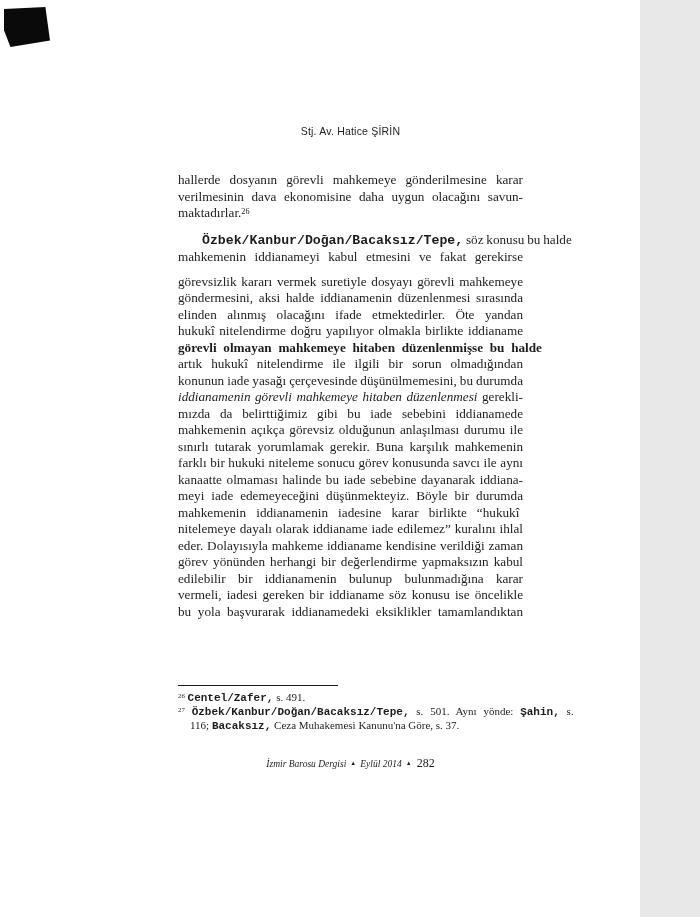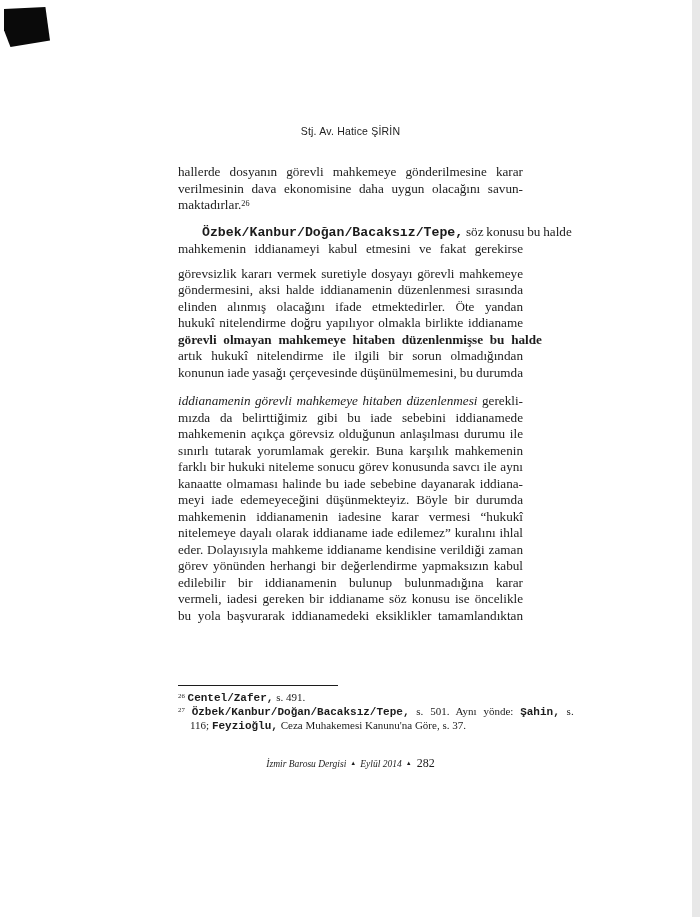--- a/index.html
+++ b/index.html
@@ -1,23 +1,23 @@
 <!DOCTYPE html>
 <html lang="tr"><head>
 <meta charset="utf-8">
 <style>
   html,body{margin:0;padding:0;background:#e8e8e8;}
-  .page{position:relative;width:692px;height:917px;background:#ffffff;overflow:hidden;
+  .page{position:relative;width:640px;height:917px;background:#ffffff;overflow:hidden;
         font-family:"Liberation Serif","DejaVu Serif",serif;color:#1c1c1c;}
   .corner{position:absolute;left:4px;top:7px;width:46px;height:40px;background:#0a0a0a;
           clip-path:polygon(0% 5%,90% 0%,100% 84%,14% 100%,0% 58%);}
   .header{position:absolute;left:178px;top:125px;width:345px;text-align:center;
           font-family:"Liberation Sans","DejaVu Sans",sans-serif;font-size:10.5px;
           letter-spacing:.2px;color:#222;}
-  .textblock{position:absolute;left:178px;top:164px;width:345px;font-size:13.2px;line-height:16.5px;}
+  .textblock{position:absolute;left:178px;top:172px;width:345px;font-size:13.2px;line-height:16.5px;}
   .para1{margin-bottom:10px;}
   .bl{white-space:nowrap;}
   .bl.ind{text-indent:24px;}
   .b{font-weight:bold;font-family:Liberation Mono, monospace;}
   .i{font-style:italic;}
   sup{font-size:.62em;line-height:0;vertical-align:.4em;}
   .footnotes{position:absolute;left:178px;top:685px;width:345px;font-size:11px;line-height:13.2px;}
   .fnrule{width:160px;border-top:1.2px solid #1c1c1c;height:0;margin-bottom:5px;}
   .fn{padding-left:12px;white-space:nowrap;}
   .fn.hang{text-indent:-12px;}
@@ -43,42 +43,42 @@
     <div id="para2">
         <div class="bl ind j" style="word-spacing: -0.503906px;"><span class="runs"><span class="b">Özbek/Kanbur/Doğan/Bacaksız/Tepe,</span><span> söz konusu bu halde</span></span></div>
         <div class="bl j" style="word-spacing: 5.13281px;"><span class="runs"><span>mahkemenin iddianameyi kabul etmesini ve fakat gerekirse</span></span></div>
         <div class="bl j" style="word-spacing: 1.47135px; margin-top: 8px;"><span class="runs"><span>görevsizlik kararı vermek suretiyle dosyayı görevli mahkemeye</span></span></div>
         <div class="bl j" style="word-spacing: 2.49375px;"><span class="runs"><span>göndermesini, aksi halde iddianamenin düzenlenmesi sırasında</span></span></div>
         <div class="bl j" style="word-spacing: 7.14844px;"><span class="runs"><span>elinden alınmış olacağını ifade etmektedirler. Öte yandan</span></span></div>
         <div class="bl j" style="word-spacing: 1.34375px;"><span class="runs"><span>hukukî nitelendirme doğru yapılıyor olmakla birlikte iddianame</span></span></div>
         <div class="bl j" style="word-spacing: 3.42448px; font-weight: bold;"><span class="runs"><span>görevli olmayan mahkemeye hitaben düzenlenmişse bu halde</span></span></div>
         <div class="bl j" style="word-spacing: 5.70089px;"><span class="runs"><span>artık hukukî nitelendirme ile ilgili bir sorun olmadığından</span></span></div>
         <div class="bl j" style="word-spacing: -0.182292px;"><span class="runs"><span>konunun iade yasağı çerçevesinde düşünülmemesini, bu durumda</span></span></div>
-        <div class="bl j" style="word-spacing: 1.2px; margin-top: 12px;"><span class="runs"><span class="i">iddianamenin görevli mahkemeye hitaben düzenlenmesi</span><span> gerekli-</span></span></div>
+        <div class="bl j" style="word-spacing: 1.2px;"><span class="runs"><span class="i">iddianamenin görevli mahkemeye hitaben düzenlenmesi</span><span> gerekli-</span></span></div>
         <div class="bl j" style="word-spacing: 6.4375px;"><span class="runs"><span>mızda da belirttiğimiz gibi bu iade sebebini iddianamede</span></span></div>
         <div class="bl j" style="word-spacing: 1.46615px;"><span class="runs"><span>mahkemenin açıkça görevsiz olduğunun anlaşılması durumu ile</span></span></div>
         <div class="bl j" style="word-spacing: 2.625px;"><span class="runs"><span>sınırlı tutarak yorumlamak gerekir. Buna karşılık mahkemenin</span></span></div>
         <div class="bl j" style="word-spacing: 0.284722px;"><span class="runs"><span>farklı bir hukuki niteleme sonucu görev konusunda savcı ile aynı</span></span></div>
         <div class="bl j" style="word-spacing: 1.31696px;"><span class="runs"><span>kanaatte olmaması halinde bu iade sebebine dayanarak iddiana-</span></span></div>
         <div class="bl j" style="word-spacing: 3.60677px;"><span class="runs"><span>meyi iade edemeyeceğini düşünmekteyiz. Böyle bir durumda</span></span></div>
-        <div class="bl j" style="word-spacing: 6.81875px;"><span class="runs"><span>mahkemenin iddianamenin iadesine karar vermesi “hukukî</span></span></div>
+        <div class="bl j" style="word-spacing: 6.81875px;"><span class="runs"><span>mahkemenin iddianamenin iadesine karar birlikte “hukukî</span></span></div>
         <div class="bl j" style="word-spacing: 0.584821px;"><span class="runs"><span>nitelemeye dayalı olarak iddianame iade edilemez” kuralını ihlal</span></span></div>
         <div class="bl j" style="word-spacing: 0.554688px;"><span class="runs"><span>eder. Dolayısıyla mahkeme iddianame kendisine verildiği zaman</span></span></div>
         <div class="bl j" style="word-spacing: 1.71354px;"><span class="runs"><span>görev yönünden herhangi bir değerlendirme yapmaksızın kabul</span></span></div>
         <div class="bl j" style="word-spacing: 9.00938px;"><span class="runs"><span>edilebilir bir iddianamenin bulunup bulunmadığına karar</span></span></div>
         <div class="bl j" style="word-spacing: 1.78906px;"><span class="runs"><span>vermeli, iadesi gereken bir iddianame söz konusu ise öncelikle</span></span></div>
         <div class="bl j" style="word-spacing: 3.30313px;"><span class="runs"><span>bu yola başvurarak iddianamedeki eksiklikler tamamlandıktan</span></span></div>
       </div>
   </div>
 
   <div class="footnotes">
     <div class="fnrule"></div>
     <div id="footnotes-list">
         <div class="fn hang"><span class="runs"><sup>26</sup><span> </span><span class="b">Centel/Zafer,</span><span> s. 491.</span></span></div>
         <div class="fn hang j" style="word-spacing: 4.06696px;"><span class="runs"><sup>27</sup><span> </span><span class="b">Özbek/Kanbur/Doğan/Bacaksız/Tepe,</span><span> s. 501. Aynı yönde: </span><span class="b">Şahin,</span><span> s.</span></span></div>
-        <div class="fn"><span class="runs"><span>116; </span><span class="b">Feyzioğlu,</span><span> Ceza Muhakemesi Kanunu'na Göre, s. 37.</span></span></div>
+        <div class="fn"><span class="runs"><span>116; </span><span class="b">Bacaksız,</span><span> Ceza Muhakemesi Kanunu'na Göre, s. 37.</span></span></div>
       </div>
   </div>
 
   <div class="footer">
     <span class="it">İzmir Barosu Dergisi</span><span class="tri">▲</span><span class="it">Eylül 2014</span><span class="tri">▲</span><span class="pnum">282</span>
   </div>
 </div>
 
 </body></html>

